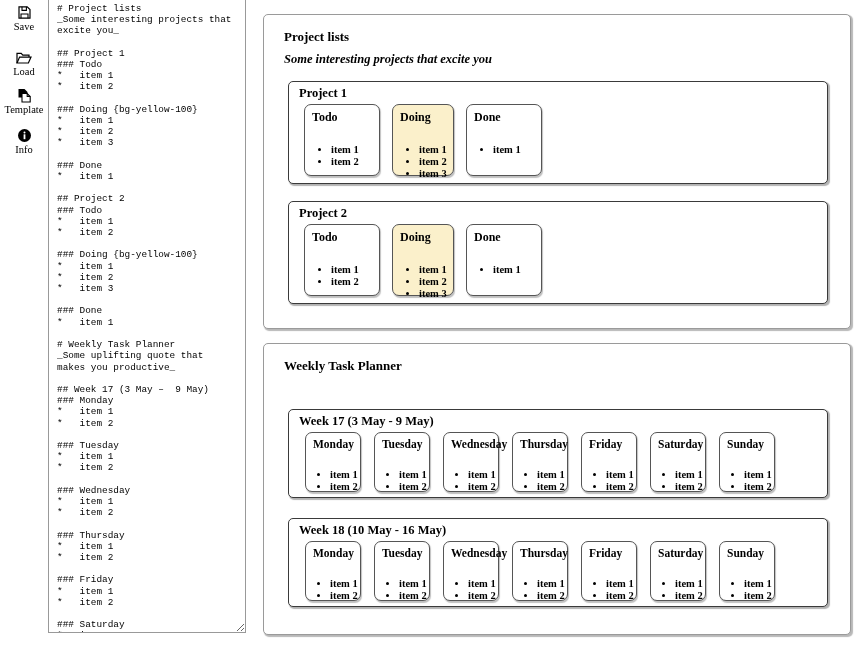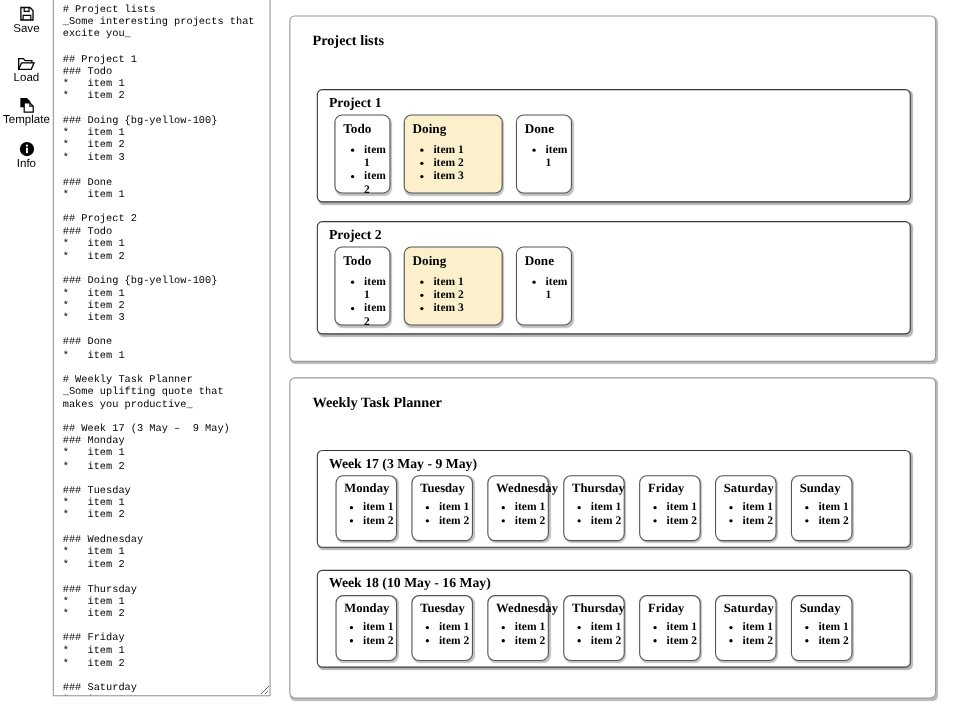--- a/index.html
+++ b/index.html
@@ -6,21 +6,21 @@
   body{
     width:866px;height:649px;position:relative;overflow:hidden;
     background:#fff;color:#000;
     font-family:"Liberation Serif",serif;
   }
   
   .side-btn{
     position:absolute;left:0;width:48px;
     background:none;border:none;padding:0;margin:0;
     display:flex;flex-direction:column;align-items:center;gap:1px;
-    font-family:Liberation Sans, sans-serif;font-size:10.5px;color:#000;cursor:pointer;
+    font-family:Liberation Serif, serif;font-size:10.5px;color:#000;cursor:pointer;
   }
   .side-btn .lbl{display:block;line-height:11px;}
   .side-btn svg{display:block;}
   #btn-save{top:5px;} #btn-load{top:51px;} #btn-template{top:88px;} #btn-info{top:128px;text-align:center;}
   
   #editor{
     position:absolute;left:48px;top:-1px;width:198px;height:634px;
     box-sizing:border-box;border:1px solid #999;background:#fff;
     padding:3px 4px 3px 8px;
     font-family:"Liberation Mono","DejaVu Sans Mono",monospace;
@@ -49,26 +49,26 @@
   .board1 .krow-0{top:65px;} .board1 .krow-1{top:174px;}
   .krow-title{position:absolute;left:10px;top:4px;font-size:12.5px;}
   .kcols{position:absolute;top:22px;display:flex;}
   .board0 .kcols{left:15px;gap:12px;}
   .board1 .kcols{left:16px;gap:13px;}
   .kcol{
     box-sizing:border-box;background:#fff;
     border:1px solid #555;border-radius:7px;
     box-shadow:1px 1.5px 1px rgba(0,0,0,.25);
   }
-  .board0 .kcol{width:51px;height:72px;}
-  .board0 .kcol.hl{width:90px;}
+  .board0 .kcol{width:76px;height:72px;}
+  .board0 .kcol.hl{width:62px;}
   .board1 .kcol{width:56px;height:60px;}
   .kcol-title{padding:5px 0 0 7px;font-size:12px;}
   .board1 .kcol-title{font-size:11.5px;}
-  .kcol ul{margin:6px 0 0;padding:0 0 0 26px;font-size:10.5px;}
+  .kcol ul{margin:19px 0 0;padding:0 0 0 26px;font-size:10.5px;}
   .board1 .kcol ul{padding-left:24px;}
   .kcol li{line-height:12px;}
 </style>
 </head>
 <body>
 
 <button class="side-btn" id="btn-save">
   <span>
     <svg width="15" height="15" viewBox="0 0 15 15">
       <path d="M2 1.8 h8.2 L13 4.6 V13.2 H2 Z" fill="none" stroke="#000" stroke-width="1.2"></path>
@@ -164,20 +164,21 @@
 
 ### Friday
 *   item 1
 *   item 2
 
 ### Saturday
 *   item 1</textarea>
 
 <section class="board board0">
     <div class="board-title">Project lists</div>
+    <div class="board-subtitle">Some interesting projects that excite you</div>
     <div class="krow krow-0">
       <div class="krow-title">Project 1</div>
       <div class="kcols">
         <div class="kcol">
           <div class="kcol-title">Todo</div>
           <ul>
             <li>item 1</li>
             <li>item 2</li>
           </ul>
         </div>

